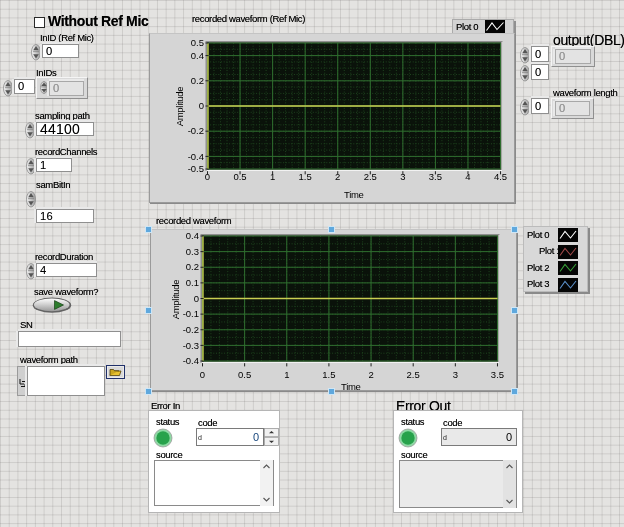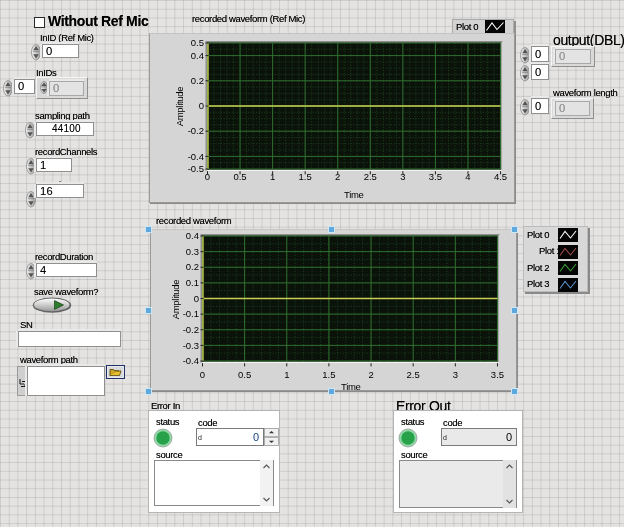--- a/index.html
+++ b/index.html
@@ -63,21 +63,21 @@
 <stop offset="0" stop-color="#f4f4f4"></stop>
         <stop offset="0.5" stop-color="#c9c9c9"></stop>
         <stop offset="1" stop-color="#9d9d9d"></stop>
       </linearGradient>
     </defs>
 <ellipse cx="5.0" cy="8.25" rx="4.5" ry="7.75" fill="url(#sg25_122)" stroke="#8a8a8a" stroke-width="0.8"></ellipse>
 <path d="M2.2 6.2700000000000005L5.0 1.98L7.8 6.2700000000000005Z" fill="#555"></path>
 <path d="M2.2 10.23L5.0 14.52L7.8 10.23Z" fill="#555"></path>
 <path d="M2.0 7.65h6" stroke="#777" stroke-width="0.7"></path>
 </svg>
-<div style="position:absolute;left:36px;top:122px;width:58px;height:14px;background:#fff;border:1px solid #8f8f8f;box-sizing:border-box;font-size:10px;letter-spacing:0.2px;line-height:12px;color:#000;padding-left:15px;text-shadow:0 0 0.4px rgba(0,0,0,0.35);box-shadow:0 -2px 0 0 #e9e9e9, -2px 0 0 0 #e9e9e9;">44100</div>
+<div style="position:absolute;left:36px;top:122px;width:58px;height:14px;background:#fff;border:1px solid #8f8f8f;box-sizing:border-box;font-size:14px;letter-spacing:0.2px;line-height:12px;color:#000;padding-left:3px;text-shadow:0 0 0.4px rgba(0,0,0,0.35);box-shadow:0 -2px 0 0 #e9e9e9, -2px 0 0 0 #e9e9e9;">44100</div>
 <div style="position:absolute;left:35px;top:147px;font-size:9.5px;letter-spacing:-0.35px;line-height:10.5px;color:#000;white-space:nowrap;text-shadow:0 0 0.5px rgba(0,0,0,0.55);">recordChannels</div>
 <svg style="position:absolute;left:26px;top:158px" width="10" height="16.5">
 <defs>
       <linearGradient id="sg26_158" x1="0" y1="0" x2="1" y2="0">
 <stop offset="0" stop-color="#f4f4f4"></stop>
         <stop offset="0.5" stop-color="#c9c9c9"></stop>
         <stop offset="1" stop-color="#9d9d9d"></stop>
       </linearGradient>
     </defs>
 <ellipse cx="5.0" cy="8.25" rx="4.5" ry="7.75" fill="url(#sg26_158)" stroke="#8a8a8a" stroke-width="0.8"></ellipse>
@@ -93,21 +93,21 @@
 <stop offset="0" stop-color="#f4f4f4"></stop>
         <stop offset="0.5" stop-color="#c9c9c9"></stop>
         <stop offset="1" stop-color="#9d9d9d"></stop>
       </linearGradient>
     </defs>
 <ellipse cx="5.0" cy="8.25" rx="4.5" ry="7.75" fill="url(#sg26_191)" stroke="#8a8a8a" stroke-width="0.8"></ellipse>
 <path d="M2.2 6.2700000000000005L5.0 1.98L7.8 6.2700000000000005Z" fill="#555"></path>
 <path d="M2.2 10.23L5.0 14.52L7.8 10.23Z" fill="#555"></path>
 <path d="M2.0 7.65h6" stroke="#777" stroke-width="0.7"></path>
 </svg>
-<div style="position:absolute;left:36px;top:184px;width:48px;height:14px;background:#fff;border:1px solid #8f8f8f;box-sizing:border-box;font-size:11.2px;letter-spacing:0.2px;line-height:12px;color:#000;padding-left:3px;text-shadow:0 0 0.4px rgba(0,0,0,0.35);box-shadow:0 -2px 0 0 #e9e9e9, -2px 0 0 0 #e9e9e9;">16</div>
+<div style="position:absolute;left:36px;top:209px;width:58px;height:14px;background:#fff;border:1px solid #8f8f8f;box-sizing:border-box;font-size:11.2px;letter-spacing:0.2px;line-height:12px;color:#000;padding-left:3px;text-shadow:0 0 0.4px rgba(0,0,0,0.35);box-shadow:0 -2px 0 0 #e9e9e9, -2px 0 0 0 #e9e9e9;">16</div>
 <div style="position:absolute;left:35px;top:252px;font-size:9.5px;letter-spacing:-0.35px;line-height:10.5px;color:#000;white-space:nowrap;text-shadow:0 0 0.5px rgba(0,0,0,0.55);">recordDuration</div>
 <svg style="position:absolute;left:26px;top:263px" width="10" height="16.5">
 <defs>
       <linearGradient id="sg26_263" x1="0" y1="0" x2="1" y2="0">
 <stop offset="0" stop-color="#f4f4f4"></stop>
         <stop offset="0.5" stop-color="#c9c9c9"></stop>
         <stop offset="1" stop-color="#9d9d9d"></stop>
       </linearGradient>
     </defs>
 <ellipse cx="5.0" cy="8.25" rx="4.5" ry="7.75" fill="url(#sg26_263)" stroke="#8a8a8a" stroke-width="0.8"></ellipse>

